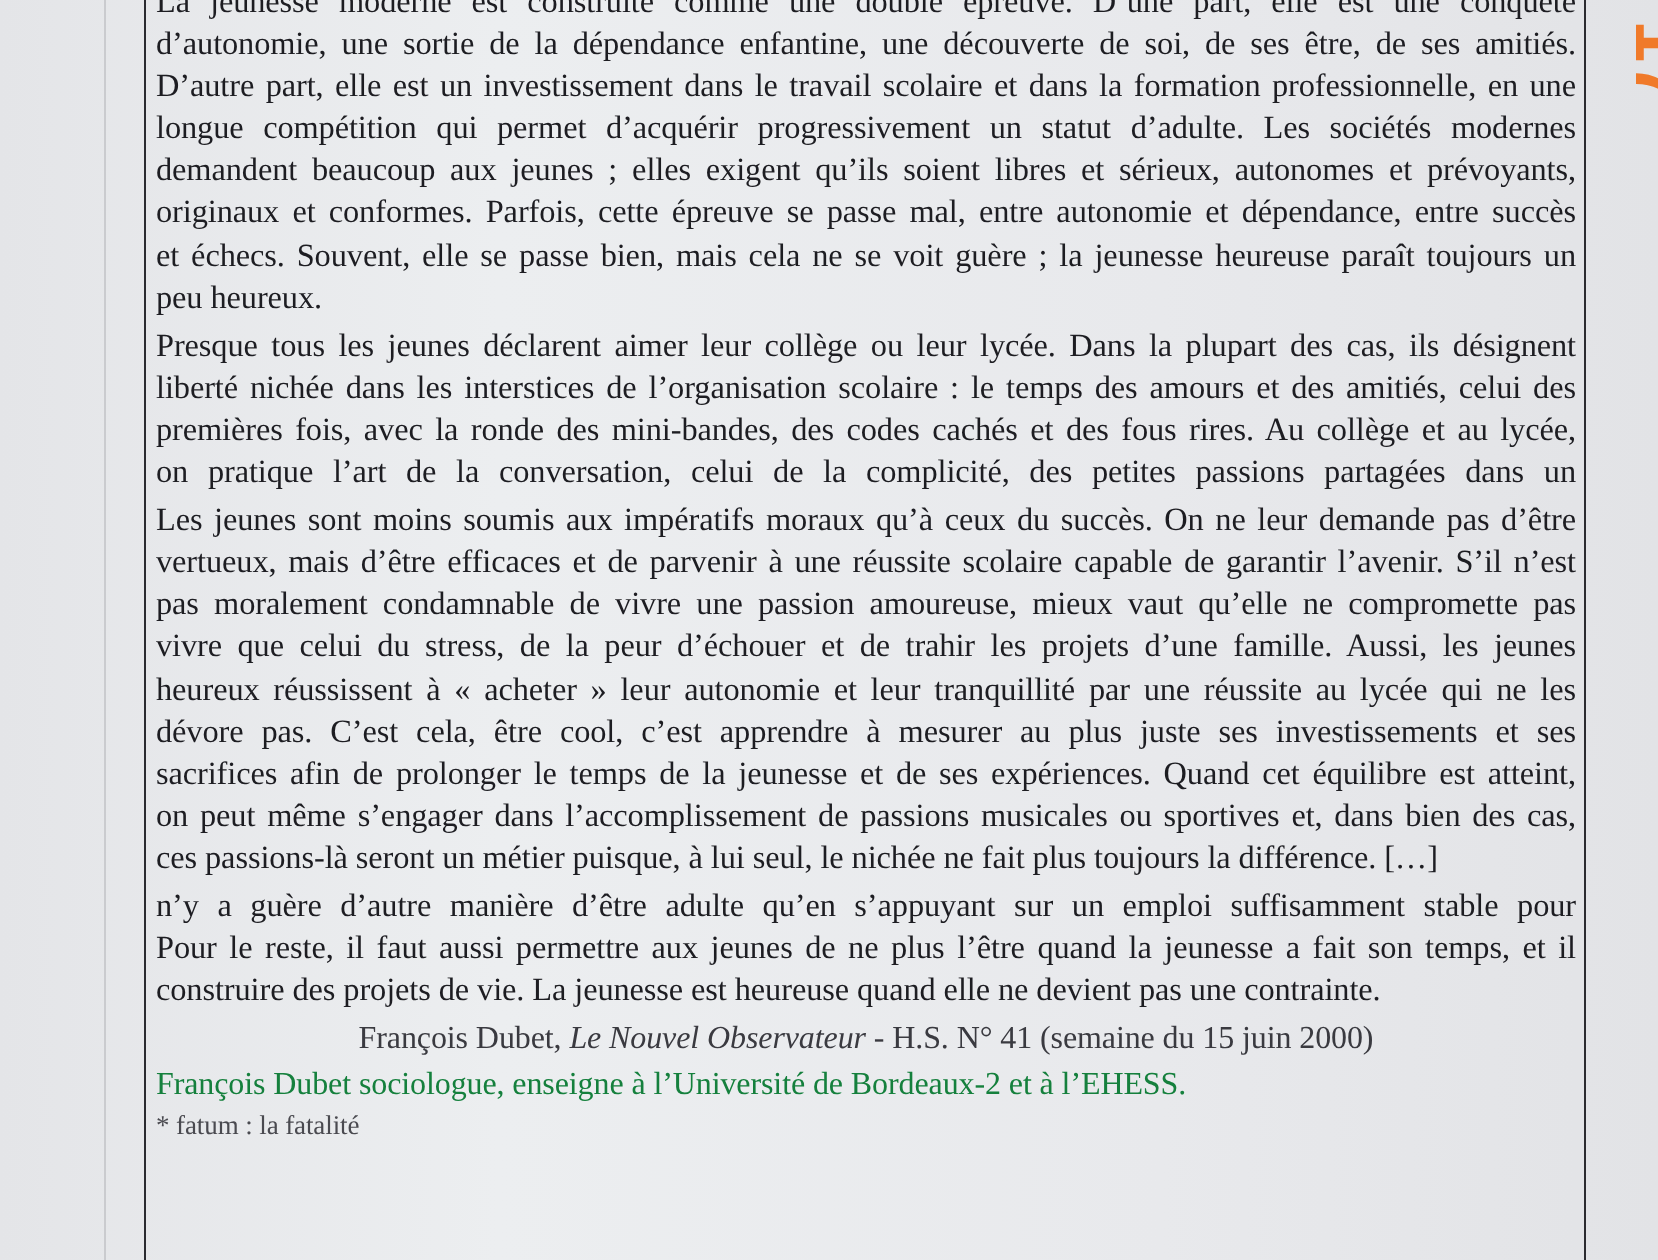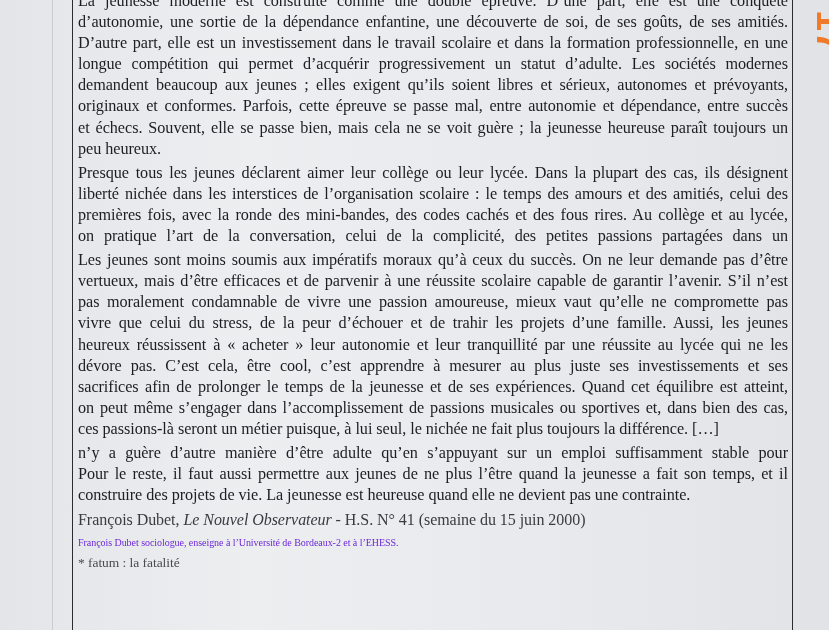--- a/index.html
+++ b/index.html
@@ -56,33 +56,33 @@
       display: block;
       text-align: justify;
       text-align-last: justify;
       white-space: nowrap;
       overflow: hidden;
     }
     .line.last {
       text-align-last: left;
     }
     .source {
-      text-align: left;
+      text-align: center;
       color: #3a3a40;
       margin: 3px 0 3px 0;
       font-size: 16px;
       white-space: nowrap;
     }
     .source em {
       font-style: italic;
     }
     .footnote {
-      font-size: 10px;
+      font-size: 16px;
       line-height: 20px;
-      color: #6d28d9;
+      color: #15803d;
       white-space: nowrap;
     }
     .footnote.small {
       font-size: 13.5px;
       color: #4a4a50;
     }
     .page-number {
       position: absolute;
       left: 800px;
       top: 0px;
@@ -108,21 +108,21 @@
 <div class="frame"></div>
 
 <div class="page-number">
   <span>17</span>
 </div>
 
 <div class="text-col">
 
   <div class="para">
     <span class="line">La jeunesse moderne est construite comme une double épreuve. D’une part, elle est une conquête</span>
-    <span class="line">d’autonomie, une sortie de la dépendance enfantine, une découverte de soi, de ses goûts, de ses amitiés.</span>
+    <span class="line">d’autonomie, une sortie de la dépendance enfantine, une découverte de soi, de ses être, de ses amitiés.</span>
     <span class="line">D’autre part, elle est un investissement dans le travail scolaire et dans la formation professionnelle, en une</span>
     <span class="line">longue compétition qui permet d’acquérir progressivement un statut d’adulte. Les sociétés modernes</span>
     <span class="line">demandent beaucoup aux jeunes ; elles exigent qu’ils soient libres et sérieux, autonomes et prévoyants,</span>
     <span class="line">originaux et conformes. Parfois, cette épreuve se passe mal, entre autonomie et dépendance, entre succès</span>
     <span class="line">et échecs. Souvent, elle se passe bien, mais cela ne se voit guère ; la jeunesse heureuse paraît toujours un</span>
     <span class="line last">peu heureux.</span>
   </div>
 
   <div class="para">
     <span class="line">Presque tous les jeunes déclarent aimer leur collège ou leur lycée. Dans la plupart des cas, ils désignent</span>

